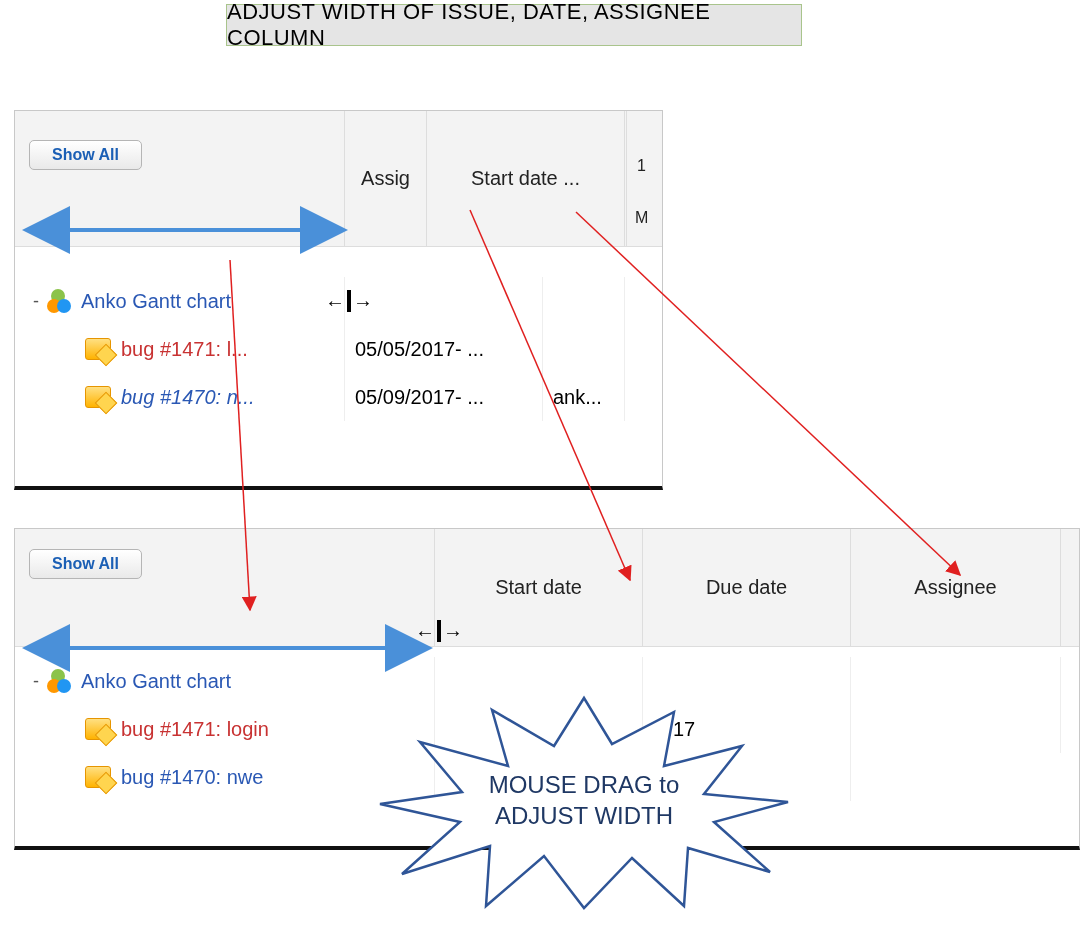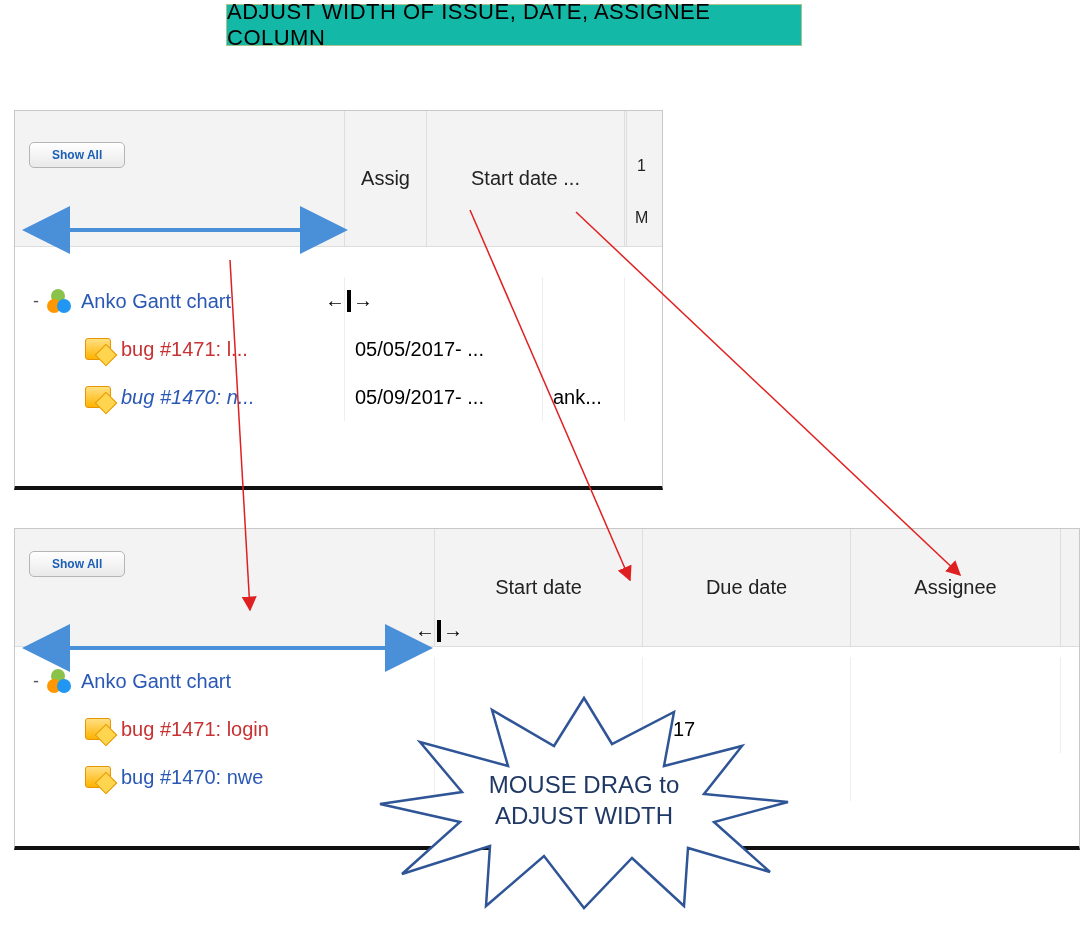--- a/index.html
+++ b/index.html
@@ -11,21 +11,21 @@
     width: 1088px;
     height: 927px;
     position: relative;
   }
   .annotation-title {
     position: absolute;
     left: 226px;
     top: 4px;
     width: 576px;
     height: 42px;
-    background: #14b8a6;
+    background: #e5e5e5;
     border: 1px solid #a9c48c;
     display: flex;
     align-items: center;
     justify-content: center;
     font-size: 22px;
     color: #000;
     letter-spacing: 0.5px;
   }
   .panel {
     position: absolute;
@@ -63,21 +63,21 @@
     color: #222;
     position: relative;
   }
   .col.first { justify-content: flex-start; padding-left: 14px; }
   .show-all-btn {
     background: linear-gradient(#fff, #e9e9e9);
     border: 1px solid #b5b5b5;
     border-radius: 5px;
     color: #1b5fb5;
     font-weight: bold;
-    font-size: 12px;
+    font-size: 16px;
     padding: 5px 22px;
     cursor: pointer;
     position: relative;
     top: -24px;
   }
   .grid-body { background: #fff; }
   .grid-row {
     display: flex;
     height: 48px;
     align-items: center;

